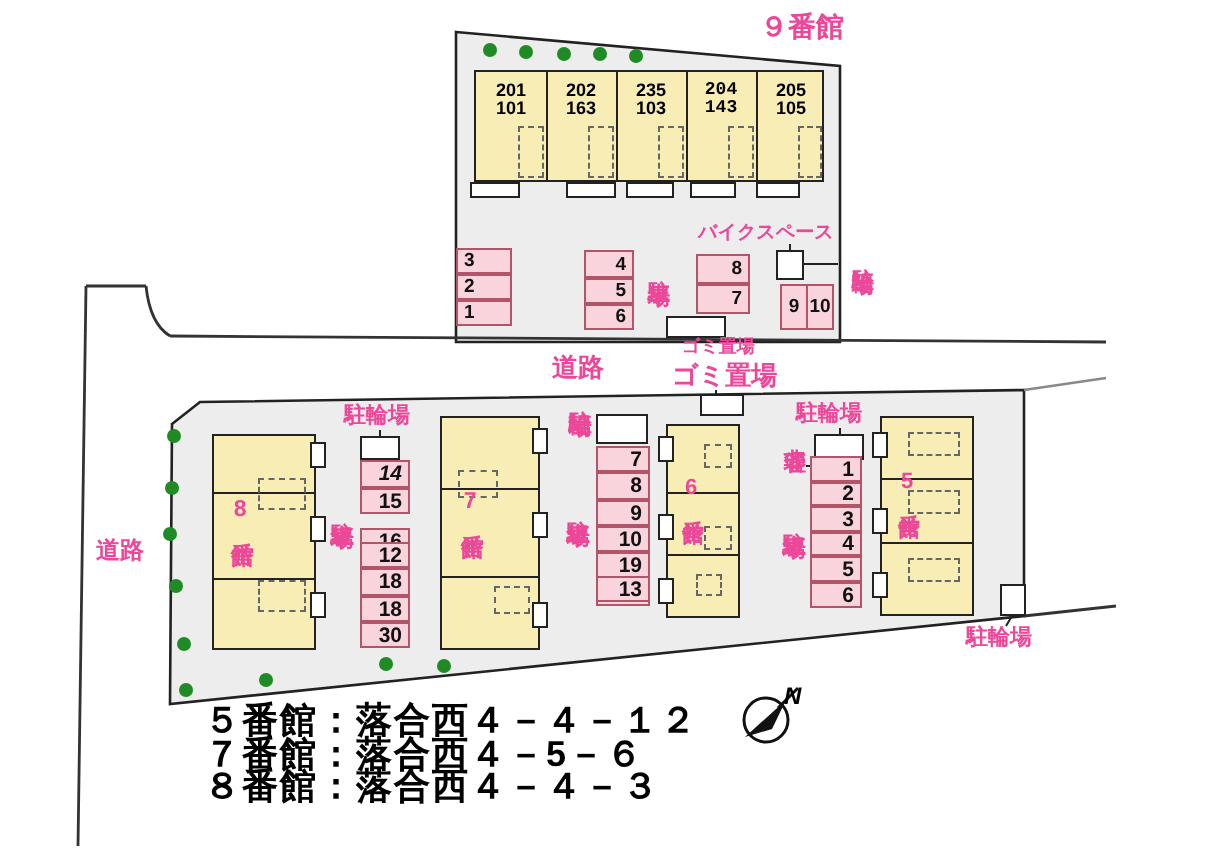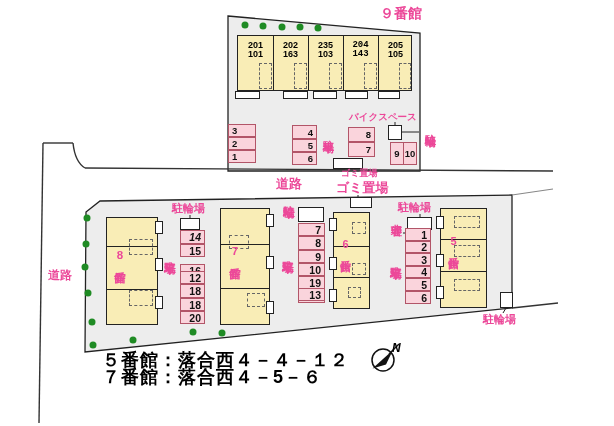--- a/index.html
+++ b/index.html
@@ -150,21 +150,21 @@
 
   <div class="lbl" style="left:172px;top:203px;font-size:11px;">駐輪場</div>
   <div class="wbox" style="left:180px;top:218px;width:20px;height:12px;"></div>
   <div class="lbl vtext" style="left:164px;top:252px;font-size:11.5px;">駐車場</div>
   <div class="cell" style="left:180px;top:230px;width:25px;height:14px;font-style:italic;">14</div>
   <div class="cell" style="left:180px;top:244px;width:25px;height:13px;">15</div>
   <div class="cell" style="left:180px;top:264px;width:25px;height:14px;">16</div>
   <div class="cell" style="left:180px;top:271px;width:25px;height:13px;">12</div>
   <div class="cell" style="left:180px;top:284px;width:25px;height:14px;">18</div>
   <div class="cell" style="left:180px;top:298px;width:25px;height:13px;">18</div>
-  <div class="cell" style="left:180px;top:311px;width:25px;height:13px;">20</div>
+  <div class="cell" style="left:180px;top:311px;width:25px;height:13px;">30</div>
 
   <div class="bldg" style="left:220px;top:208px;width:50px;height:117px;">
     <div class="hline" style="top:35px;"></div>
     <div class="hline" style="top:79px;"></div>
     <div class="dash" style="left:8px;top:26px;width:20px;height:14px;"></div>
     <div class="dash" style="left:26px;top:84px;width:18px;height:14px;"></div>
   </div>
   <div class="lbl vtext" style="left:229px;top:245px;font-size:11.5px;">7番館</div>
   <div class="wbox" style="left:266px;top:214px;width:8px;height:13px;"></div>
   <div class="wbox" style="left:266px;top:256px;width:8px;height:13px;"></div>
@@ -215,15 +215,16 @@
   <div class="wbox" style="left:436px;top:216px;width:8px;height:13px;"></div>
   <div class="wbox" style="left:436px;top:254px;width:8px;height:13px;"></div>
   <div class="wbox" style="left:436px;top:286px;width:8px;height:13px;"></div>
 
   <div class="wbox" style="left:500px;top:292px;width:13px;height:16px;"></div>
   <div class="lbl" style="left:483px;top:314px;font-size:11px;">駐輪場</div>
 
   <div class="addr">
     <div>５番館：落合西４－４－１２</div>
     <div>７番館：落合西４－5－６</div>
+    <div>８番館：落合西４－４－３</div>
   </div>
 
 </div>
 
 </body></html>

